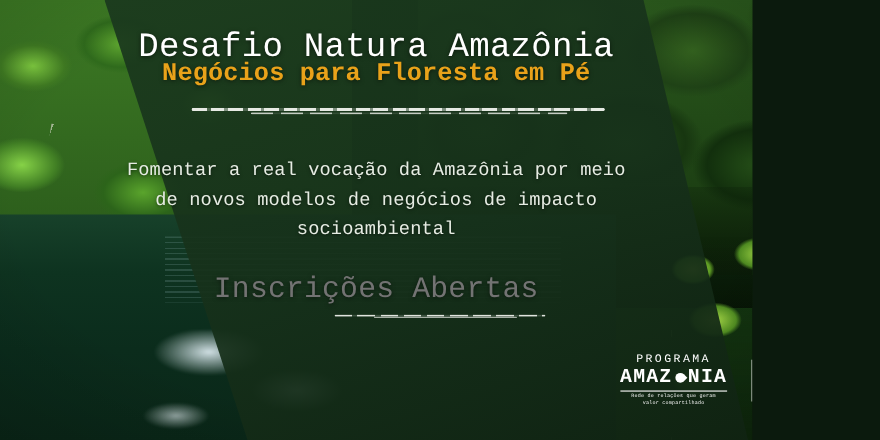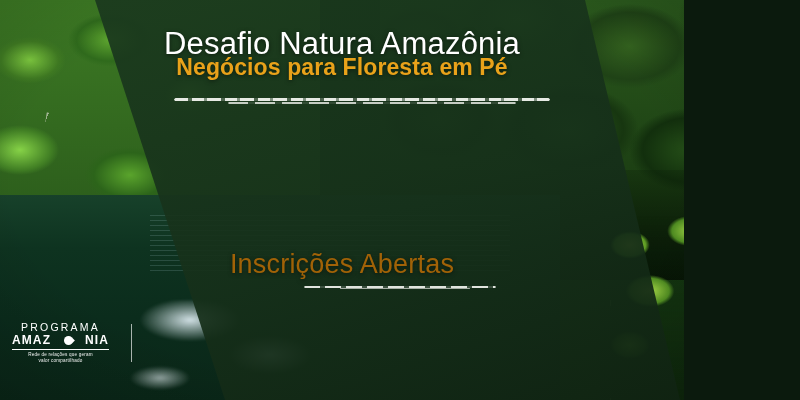--- a/index.html
+++ b/index.html
@@ -2,21 +2,21 @@
 <html lang="pt-BR"><head>
 <meta charset="utf-8">
 <title>Desafio Natura Amazônia</title>
 <style>
   html,body{margin:0;padding:0;}
   body{
     width:800px;height:400px;
     font-family:"Liberation Sans", sans-serif;
     overflow:hidden;background:#0b1a0d;
   }
-  .banner{position:relative;width:684px;height:400px;overflow:hidden;}
+  .banner{position:relative;width:684px;height:400px;overflow:hidden;font-family:Liberation Mono, monospace;}
 
   
   .photo{position:absolute;inset:0;background:#163a12;}
 
   .sky{
     position:absolute;left:0;top:0;width:180px;height:120px;
     background:
       radial-gradient(ellipse 40px 26px at 30px 18px, rgba(255,255,255,.95), rgba(255,255,255,0) 70%),
       radial-gradient(ellipse 26px 18px at 78px 8px, rgba(245,255,245,.8), rgba(255,255,255,0) 70%),
       radial-gradient(ellipse 20px 14px at 8px 52px, rgba(255,255,255,.6), rgba(255,255,255,0) 70%);
@@ -149,33 +149,33 @@
 
   .lead{
     position:absolute;top:142px;left:0;right:0;
     font-size:17px;font-weight:400;color:#e6ece3;line-height:27px;letter-spacing:.1px;
     text-shadow:0 1px 3px rgba(0,0,0,.5);
   }
   .lead span{display:block;}
 
   .cta{
     position:absolute;top:249px;left:0;right:0;
-    font-size:27px;font-weight:400;color:#a16207;letter-spacing:.2px;
+    font-size:27px;font-weight:400;color:#737373;letter-spacing:.2px;
     text-shadow:0 1px 4px rgba(0,0,0,.5);
   }
 
   
   .logos{
     position:absolute;top:322px;left:0;right:0;
-    display:flex;align-items:center;justify-content:flex-start;gap:22px;margin-left:12px;
+    display:flex;align-items:center;justify-content:flex-end;gap:22px;
   }
   .logo-programa{color:#fff;text-align:center;line-height:1;}
   .lp-1{font-size:10.5px;letter-spacing:2.2px;font-weight:400;}
-  .lp-2{font-size:12px;letter-spacing:1.1px;font-weight:700;margin-top:1px;
-        display:flex;align-items:center;justify-content:center;gap:12px;}
+  .lp-2{font-size:18px;letter-spacing:1.1px;font-weight:700;margin-top:1px;
+        display:flex;align-items:center;justify-content:center;gap:2px;}
   .lp-leaf{
     display:inline-block;width:9px;height:9px;border-radius:50% 0 50% 50%;
     background:#fff;transform:rotate(45deg);margin:0 .5px;position:relative;top:1px;
   }
   .lp-rule{height:1px;background:#fff;margin:3px 0 2px;}
   .lp-3{font-size:4.6px;line-height:6px;letter-spacing:.2px;opacity:.95;}
 
   .logo-natura{color:#fff;text-align:center;line-height:1;}
   .natura-mark{width:40px;height:26px;margin:0 auto 2px;}
   .natura-word{font-size:18px;letter-spacing:.6px;font-weight:400;}
@@ -210,20 +210,25 @@
   <div class="content">
 
     <div class="title">Desafio Natura Amazônia</div>
     <div class="subtitle">Negócios para Floresta em Pé</div>
 
     <div class="brush brush-main">
       <i></i>
         <i></i>
     </div>
 
+    <div class="lead">
+      <span>Fomentar a real vocação da Amazônia por meio</span>
+      <span>de novos modelos de negócios de impacto</span>
+      <span>socioambiental</span>
+    </div>
 
     <div class="cta">Inscrições Abertas</div>
     <div class="brush brush-cta">
       <i></i>
         <i></i>
     </div>
 
     <div class="logos">
 
       <div class="logo-programa">

